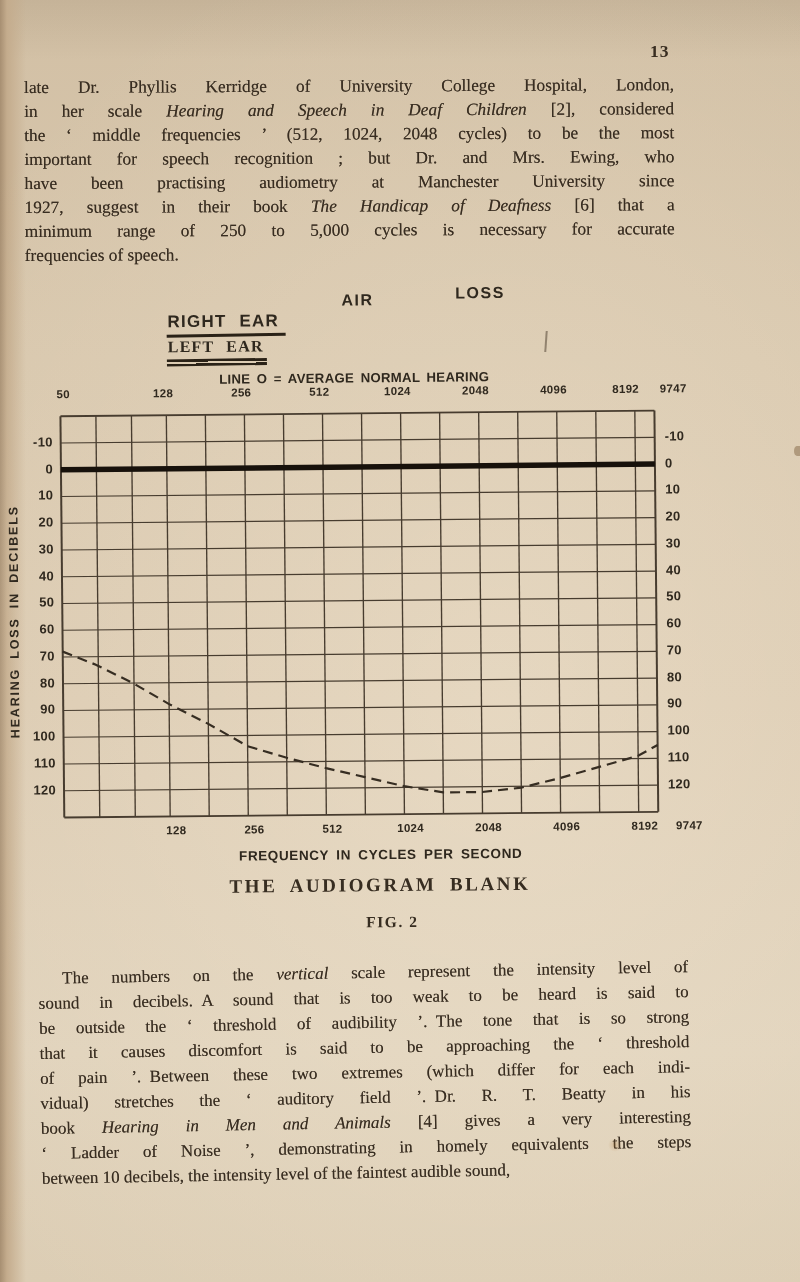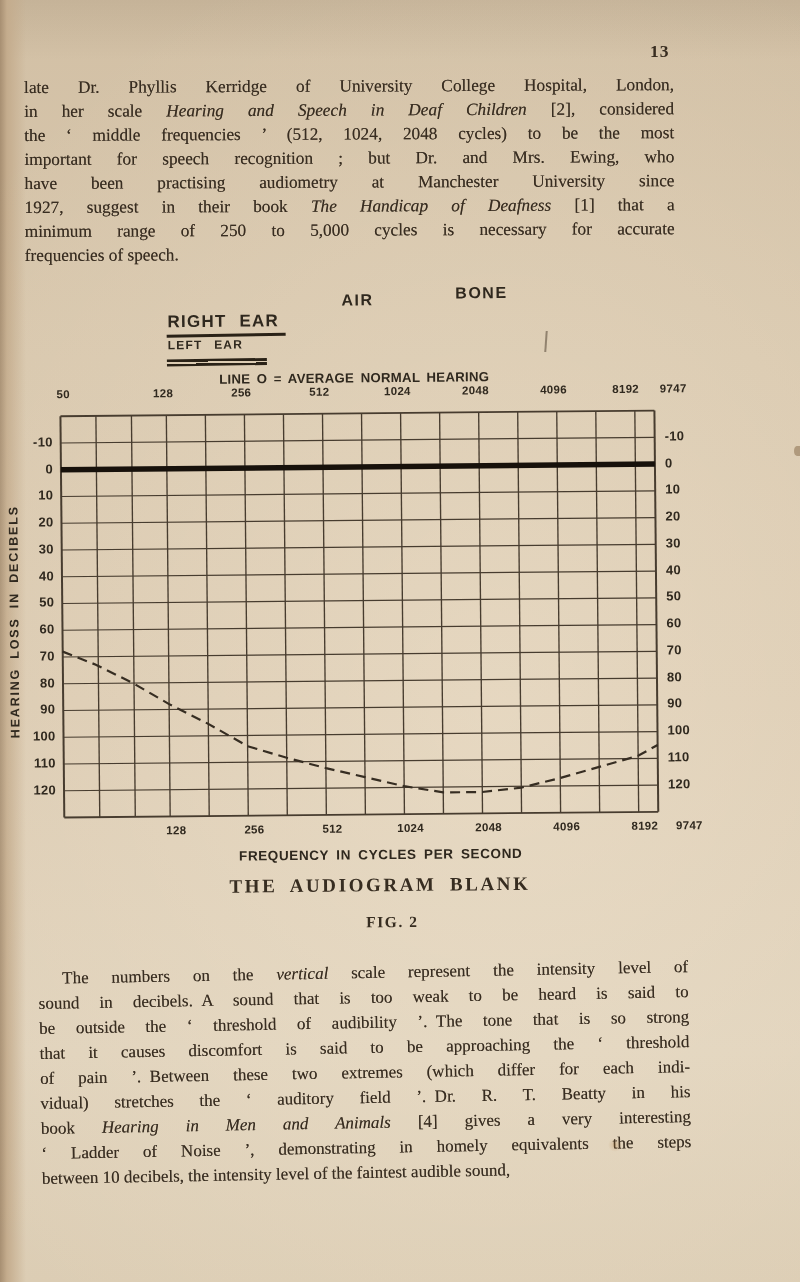--- a/index.html
+++ b/index.html
@@ -25,21 +25,21 @@
   .tline.last{text-align-last:left;}
   .tline.ind{text-indent:24px;}
   .it{font-style:italic;}
   
   .figure{position:absolute;left:0;top:285px;width:800px;height:730px;
     transform:rotate(-.55deg);transform-origin:50% 40%;color:#2f281e;}
   .hand{font-family:"Liberation Sans",sans-serif;font-weight:700;color:#2f281e;position:absolute;white-space:nowrap;}
   .lg-air{left:344px;top:6px;font-size:16px;letter-spacing:1.5px;}
   .lg-bone{left:458px;top:0px;font-size:16px;letter-spacing:1.5px;}
   .lg-rear{left:170px;top:25px;font-size:17px;letter-spacing:1.2px;word-spacing:7px;}
-  .lg-lear{left:170px;top:51px;font-size:12px;letter-spacing:1.2px;word-spacing:7px;}
+  .lg-lear{left:170px;top:51px;font-size:16px;letter-spacing:1.2px;word-spacing:7px;font-family:Liberation Serif, serif;}
   .ul1{position:absolute;left:169px;top:47px;width:119px;height:3.2px;background:#2a2217;transform:rotate(-.4deg);}
   .ul2{position:absolute;left:169px;top:72px;width:100px;height:7px;transform:rotate(-.4deg);
     background:linear-gradient(180deg,#2a2217 0 2.6px,rgba(0,0,0,0) 2.6px 4.4px,#2a2217 4.4px 7px);}
   .lg-note{left:221px;top:85px;font-size:13.2px;letter-spacing:.3px;word-spacing:2.5px;}
   .ylab{position:absolute;left:14px;top:333px;transform:translate(-50%,-50%) rotate(-90deg);
     font-family:"Liberation Sans",sans-serif;font-weight:700;font-size:12.5px;
     letter-spacing:1.8px;word-spacing:4px;white-space:nowrap;color:#30291f;}
   .xlab{position:absolute;left:100px;top:562px;width:556px;text-align:center;
     font-family:"Liberation Sans",sans-serif;font-weight:700;font-size:13.5px;
     letter-spacing:.6px;word-spacing:3px;}
@@ -66,28 +66,28 @@
 <div class="page">
 
   <div class="pageno">13</div>
 
   <div class="para p1">
       <div class="tline"><span>late Dr. Phyllis Kerridge of University College Hospital, London,</span></div>
       <div class="tline"><span>in her scale </span><span class="it">Hearing and Speech in Deaf Children</span><span> [2], considered</span></div>
       <div class="tline"><span>the ‘ middle frequencies ’ (512, 1024, 2048 cycles) to be the most</span></div>
       <div class="tline"><span>important for speech recognition ; but Dr. and Mrs. Ewing, who</span></div>
       <div class="tline"><span>have been practising audiometry at Manchester University since</span></div>
-      <div class="tline"><span>1927, suggest in their book </span><span class="it">The Handicap of Deafness</span><span> [1] that a</span></div>
+      <div class="tline"><span>1927, suggest in their book </span><span class="it">The Handicap of Deafness</span><span> [6] that a</span></div>
       <div class="tline"><span>minimum range of 250 to 5,000 cycles is necessary for accurate</span></div>
       <div class="tline last"><span>frequencies of speech.</span></div>
     </div>
 
   <div class="figure">
     <span class="hand lg-air">AIR</span>
-    <span class="hand lg-bone">BONE</span>
+    <span class="hand lg-bone">LOSS</span>
     <span class="hand lg-rear">RIGHT EAR</span>
     <div class="ul1"></div>
     <span class="hand lg-lear">LEFT EAR</span>
     <div class="ul2"></div>
     <span class="hand lg-note">LINE O = AVERAGE NORMAL HEARING</span>
 
     <div class="ylab">HEARING LOSS IN DECIBELS</div>
 
     <svg id="grid" width="800" height="730" viewBox="0 0 800 730">
         <line x1="62" y1="128" x2="62" y2="529.25" stroke="#473c2f" stroke-width="2"></line>

